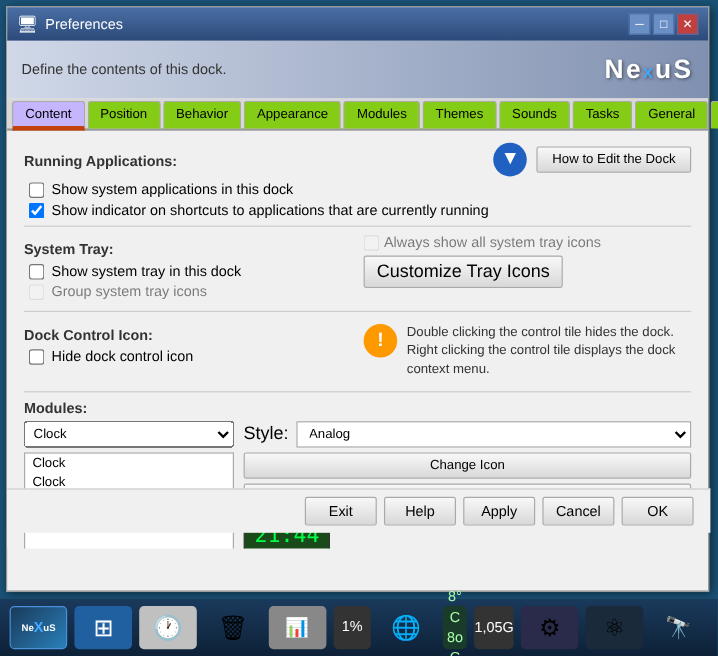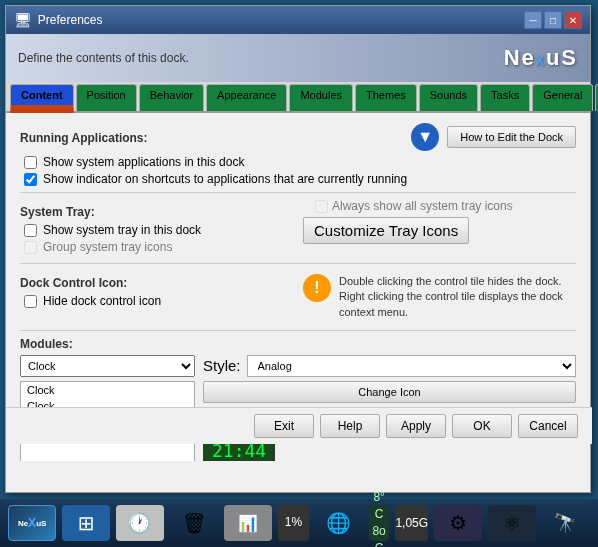--- a/index.html
+++ b/index.html
@@ -103,28 +103,28 @@
       display: flex;
       padding: 0 4px;
       padding-top: 2px;
     }
     .tab {
       padding: 4px 10px;
       font-size: 11px;
       cursor: pointer;
       border: 1px solid #aaa;
       border-bottom: none;
-      background: #15803d;
+      background: #84cc16;
       margin-right: 2px;
       border-radius: 3px 3px 0 0;
     }
     .tab.active {
-      background: #1d4ed8;
-      border-bottom: 8px solid #c2410c;
-      font-weight: bold;
+      background: #c4b5fd;
+      border-bottom: 4px solid #c2410c;
+      font-weight: normal;
       margin-bottom: -2px;
     }
 
     
     .content {
       padding: 10px 14px;
       background: #f0f0f0;
       height: calc(100% - 28px - 48px - 26px - 36px);
       overflow: hidden;
     }
@@ -370,21 +370,21 @@
         <div class="checkbox-row">
           <input type="checkbox" style="">
           <span>Show system tray in this dock</span>
         </div>
         <div class="checkbox-row checkbox-grayed">
           <input type="checkbox" disabled="" style="">
           <span>Group system tray icons</span>
         </div>
       </div>
       <div class="col-right">
-        <div class="always-show-grayed" style="margin-bottom:4px; display:flex; align-items:flex-end; gap:4px;margin-left:12px;">
+        <div class="always-show-grayed" style="margin-bottom:4px; display:flex; align-items:flex-end; gap:4px;">
           <input type="checkbox" disabled="" style="">
           <span>Always show all system tray icons</span>
         </div>
         <button class="customize-btn">Customize Tray Icons</button>
       </div>
     </div>
 
     <hr class="section-divider">
 
     <div class="two-col">
@@ -443,22 +443,22 @@
         </div>
       </div>
     </div>
 
   </div>
 
   <div class="bottom-buttons">
     <button class="bottom-btn">Exit</button>
     <button class="bottom-btn">Help</button>
     <button class="bottom-btn">Apply</button>
+    <button class="bottom-btn">Cancel</button>
     <button class="bottom-btn">OK</button>
-    <button class="bottom-btn">Cancel</button>
   </div>
 
 </div>
 
 <div class="taskbar">
   <div class="taskbar-icon taskbar-nexus" style="font-size:8px; font-weight:bold; letter-spacing:0;">Ne<span style="color:#4af;">X</span>uS</div>
   <div class="taskbar-icon" style="background:#2060a0; color:white; font-size:20px;">⊞</div>
   <div class="taskbar-icon" style="background:#c0c0c0; font-size:20px;">🕐</div>
   <div class="taskbar-icon" style="font-size:20px;">🗑</div>
   <div class="taskbar-icon" style="background:#888; font-size:16px;">📊</div>

